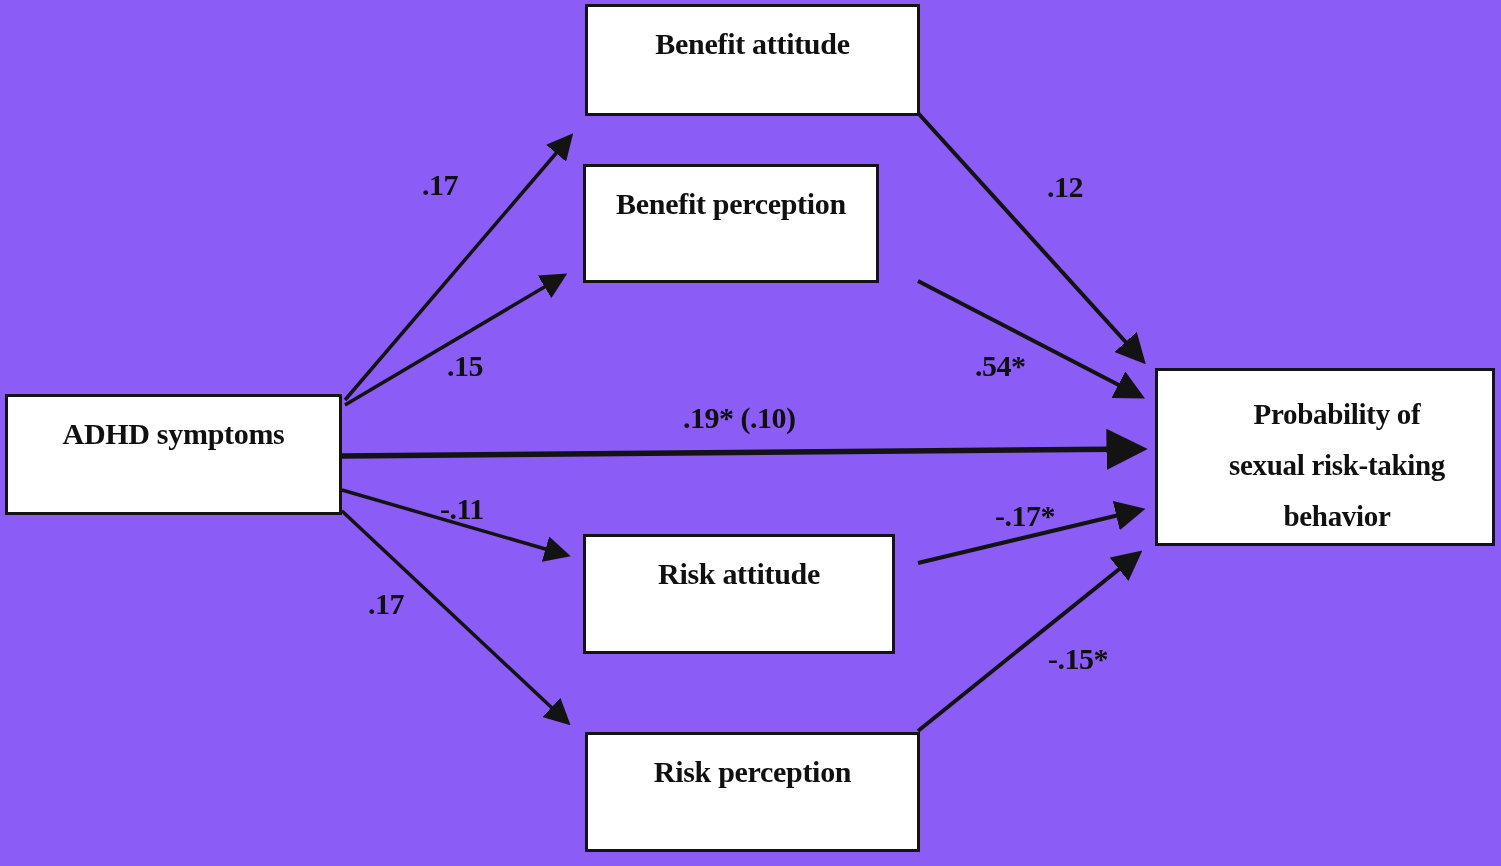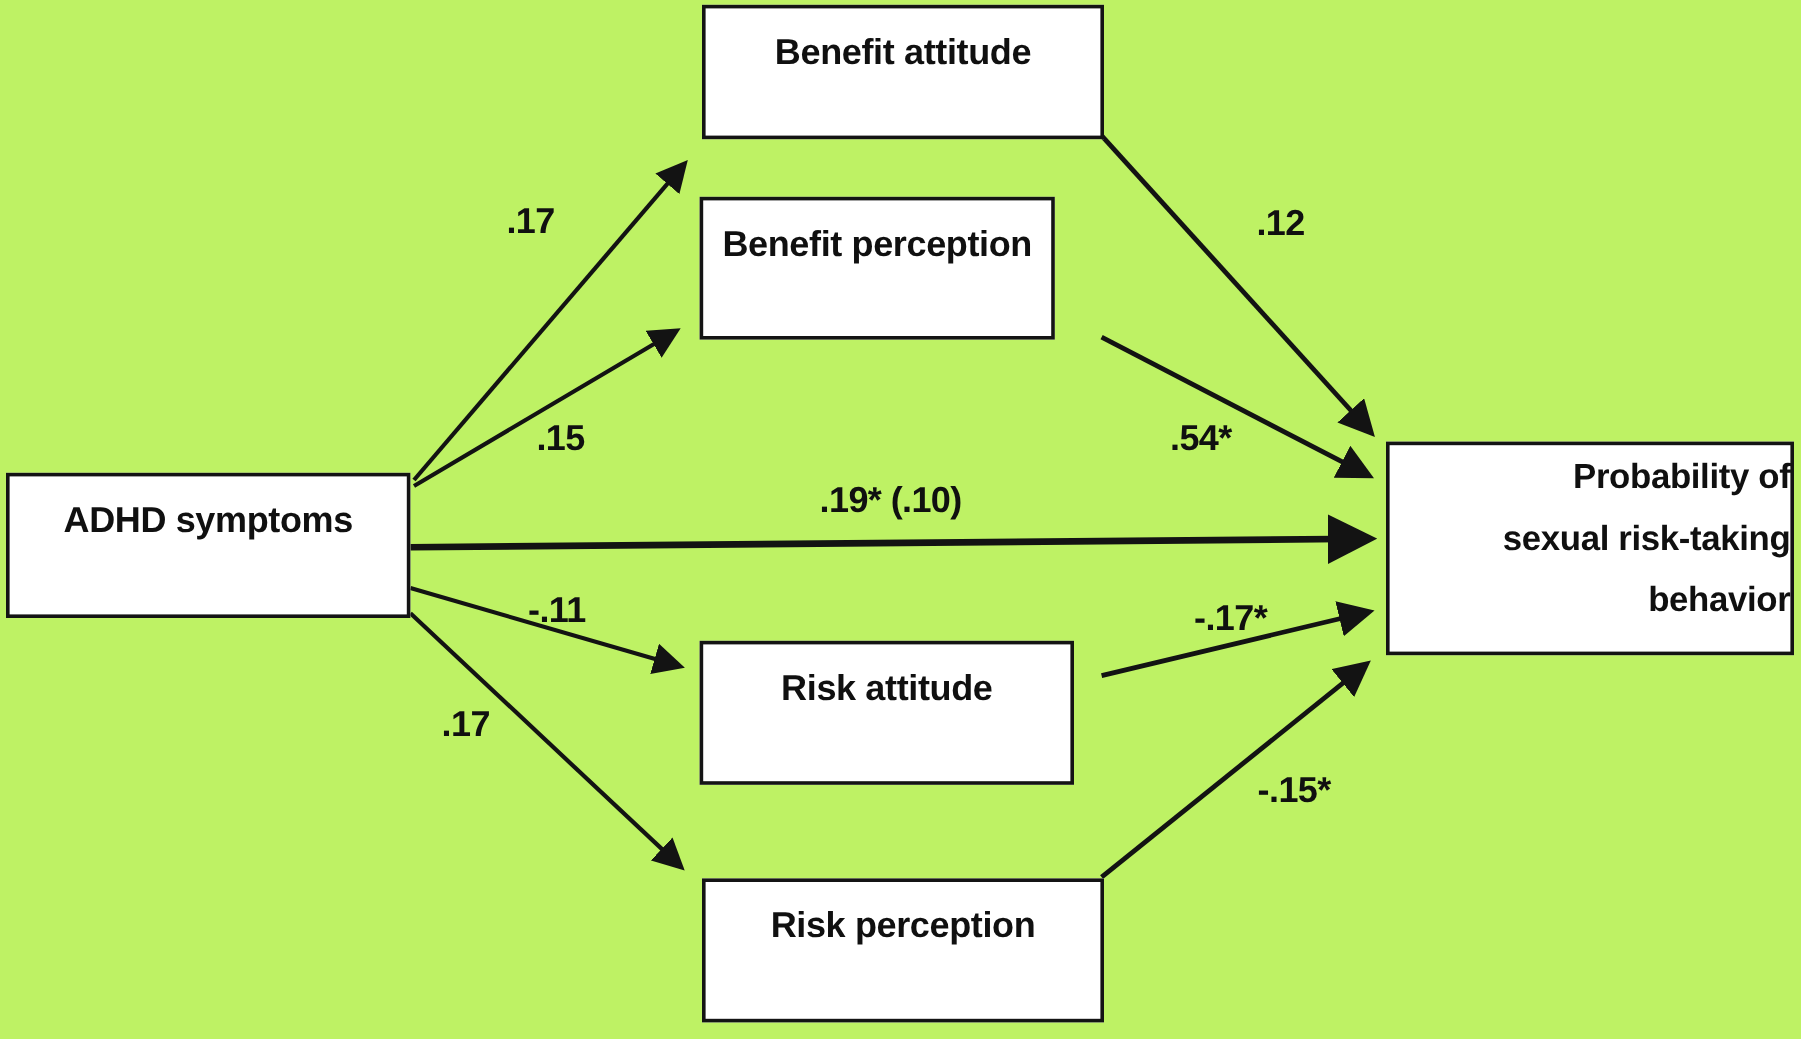--- a/index.html
+++ b/index.html
@@ -8,21 +8,22 @@
     background: #ffffff;
     width: 1501px;
     height: 866px;
     overflow: hidden;
     font-family: "Liberation Sans", sans-serif;
   }
   .stage {
     position: relative;
     width: 1501px;
     height: 866px;
-    background: #bef264;
+    background: #8b5cf6;
+    font-family: Liberation Serif, serif;
   }
   .arrow-layer {
     position: absolute;
     left: 0; top: 0;
     width: 1501px;
     height: 866px;
   }
   .node {
     position: absolute;
     background: #ffffff;
@@ -31,22 +32,22 @@
     color: #101010;
     font-weight: bold;
     font-size: 30px;
     letter-spacing: -0.3px;
   }
   .node.centered {
     text-align: center;
     padding-top: 20px;
   }
   .node.outcome-box {
-    text-align: right;
-    padding: 2px 0 0 24px;
+    text-align: center;
+    padding: 18px 0 0 24px;
     line-height: 1.75;
     font-size: 29px;
   }
   .coef {
     position: absolute;
     color: #101010;
     font-weight: bold;
     font-size: 30px;
     letter-spacing: -0.5px;
     white-space: nowrap;

